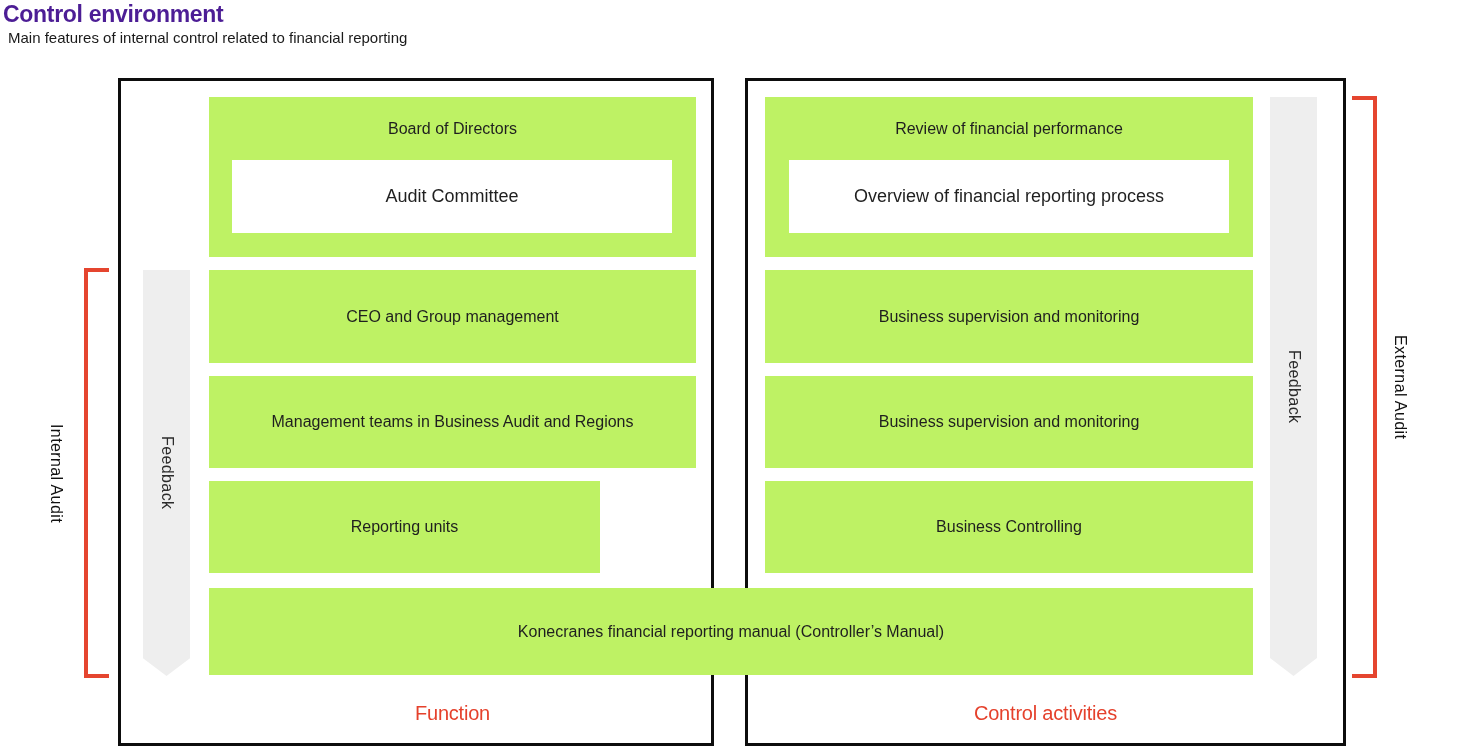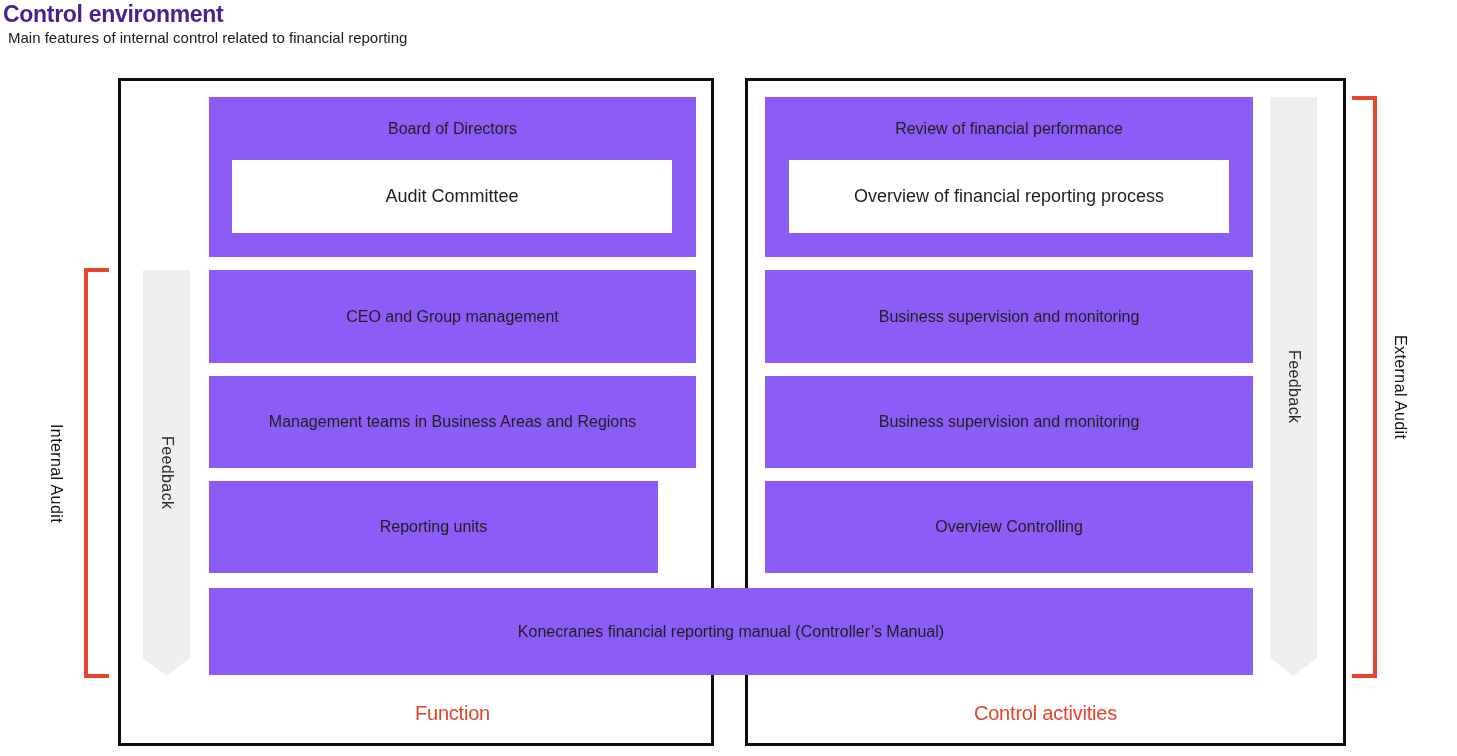--- a/index.html
+++ b/index.html
@@ -22,41 +22,41 @@
   }
   .outer-box {
     position: absolute; box-sizing: border-box;
     border: 3px solid #0d0d0d; background: transparent;
     z-index: 0;
   }
   #box-left  { left: 118px; top: 78px; width: 596px; height: 668px; }
   #box-right { left: 745px; top: 78px; width: 601px; height: 668px; }
 
   .gray-row {
-    position: absolute; background: #8b5cf6;
+    position: absolute; background: #bef264;
     display: flex; align-items: center; justify-content: center;
     font-size: 16px; color: #1f1f1f; z-index: 1;
   }
   #l-row1 { left: 209px; top: 97px;  width: 487px; height: 160px; display: block; }
   #r-row1 { left: 765px; top: 97px;  width: 488px; height: 160px; display: block; }
   .row1-label {
     position: absolute; left: 0; top: 0; width: 100%; height: 63px;
     display: flex; align-items: center; justify-content: center;
   }
   .nested-white {
     position: absolute; background: #ffffff;
     display: flex; align-items: center; justify-content: center;
     font-size: 18px; color: #1f1f1f;
   }
   #l-white { left: 23px; top: 63px; width: 440px; height: 73px; }
   #r-white { left: 24px; top: 63px; width: 440px; height: 73px; }
 
   #l-row2 { left: 209px; top: 270px; width: 487px; height: 93px; }
   #l-row3 { left: 209px; top: 376px; width: 487px; height: 92px; }
-  #l-row4 { left: 209px; top: 481px; width: 449px; height: 92px; }
+  #l-row4 { left: 209px; top: 481px; width: 391px; height: 92px; }
   #r-row2 { left: 765px; top: 270px; width: 488px; height: 93px; }
   #r-row3 { left: 765px; top: 376px; width: 488px; height: 92px; }
   #r-row4 { left: 765px; top: 481px; width: 488px; height: 92px; }
   #span-row { left: 209px; top: 588px; width: 1044px; height: 87px; z-index: 3; }
 
   .feedback-arrow {
     position: absolute; background: #eeeeee;
     display: flex; align-items: center; justify-content: center;
     z-index: 1;
   }
@@ -108,30 +108,30 @@
 
   <div class="outer-box" id="box-left"></div>
 
   <div class="outer-box" id="box-right"></div>
 
   <div class="gray-row" id="l-row1">
     <div class="row1-label">Board of Directors</div>
     <div class="nested-white" id="l-white">Audit Committee</div>
   </div>
   <div class="gray-row" id="l-row2">CEO and Group management</div>
-  <div class="gray-row" id="l-row3">Management teams in Business Areas and Regions</div>
+  <div class="gray-row" id="l-row3">Management teams in Business Audit and Regions</div>
   <div class="gray-row" id="l-row4">Reporting units</div>
 
   <div class="gray-row" id="r-row1">
     <div class="row1-label">Review of financial performance</div>
     <div class="nested-white" id="r-white">Overview of financial reporting process</div>
   </div>
   <div class="gray-row" id="r-row2">Business supervision and monitoring</div>
   <div class="gray-row" id="r-row3">Business supervision and monitoring</div>
-  <div class="gray-row" id="r-row4">Overview Controlling</div>
+  <div class="gray-row" id="r-row4">Business Controlling</div>
 
   <div class="gray-row" id="span-row">Konecranes financial reporting manual (Controller’s Manual)</div>
 
   <div class="feedback-arrow" id="arrow-left">
     <span class="vtext">Feedback</span>
   </div>
   <div class="feedback-arrow" id="arrow-right">
     <span class="vtext">Feedback</span>
   </div>
 

